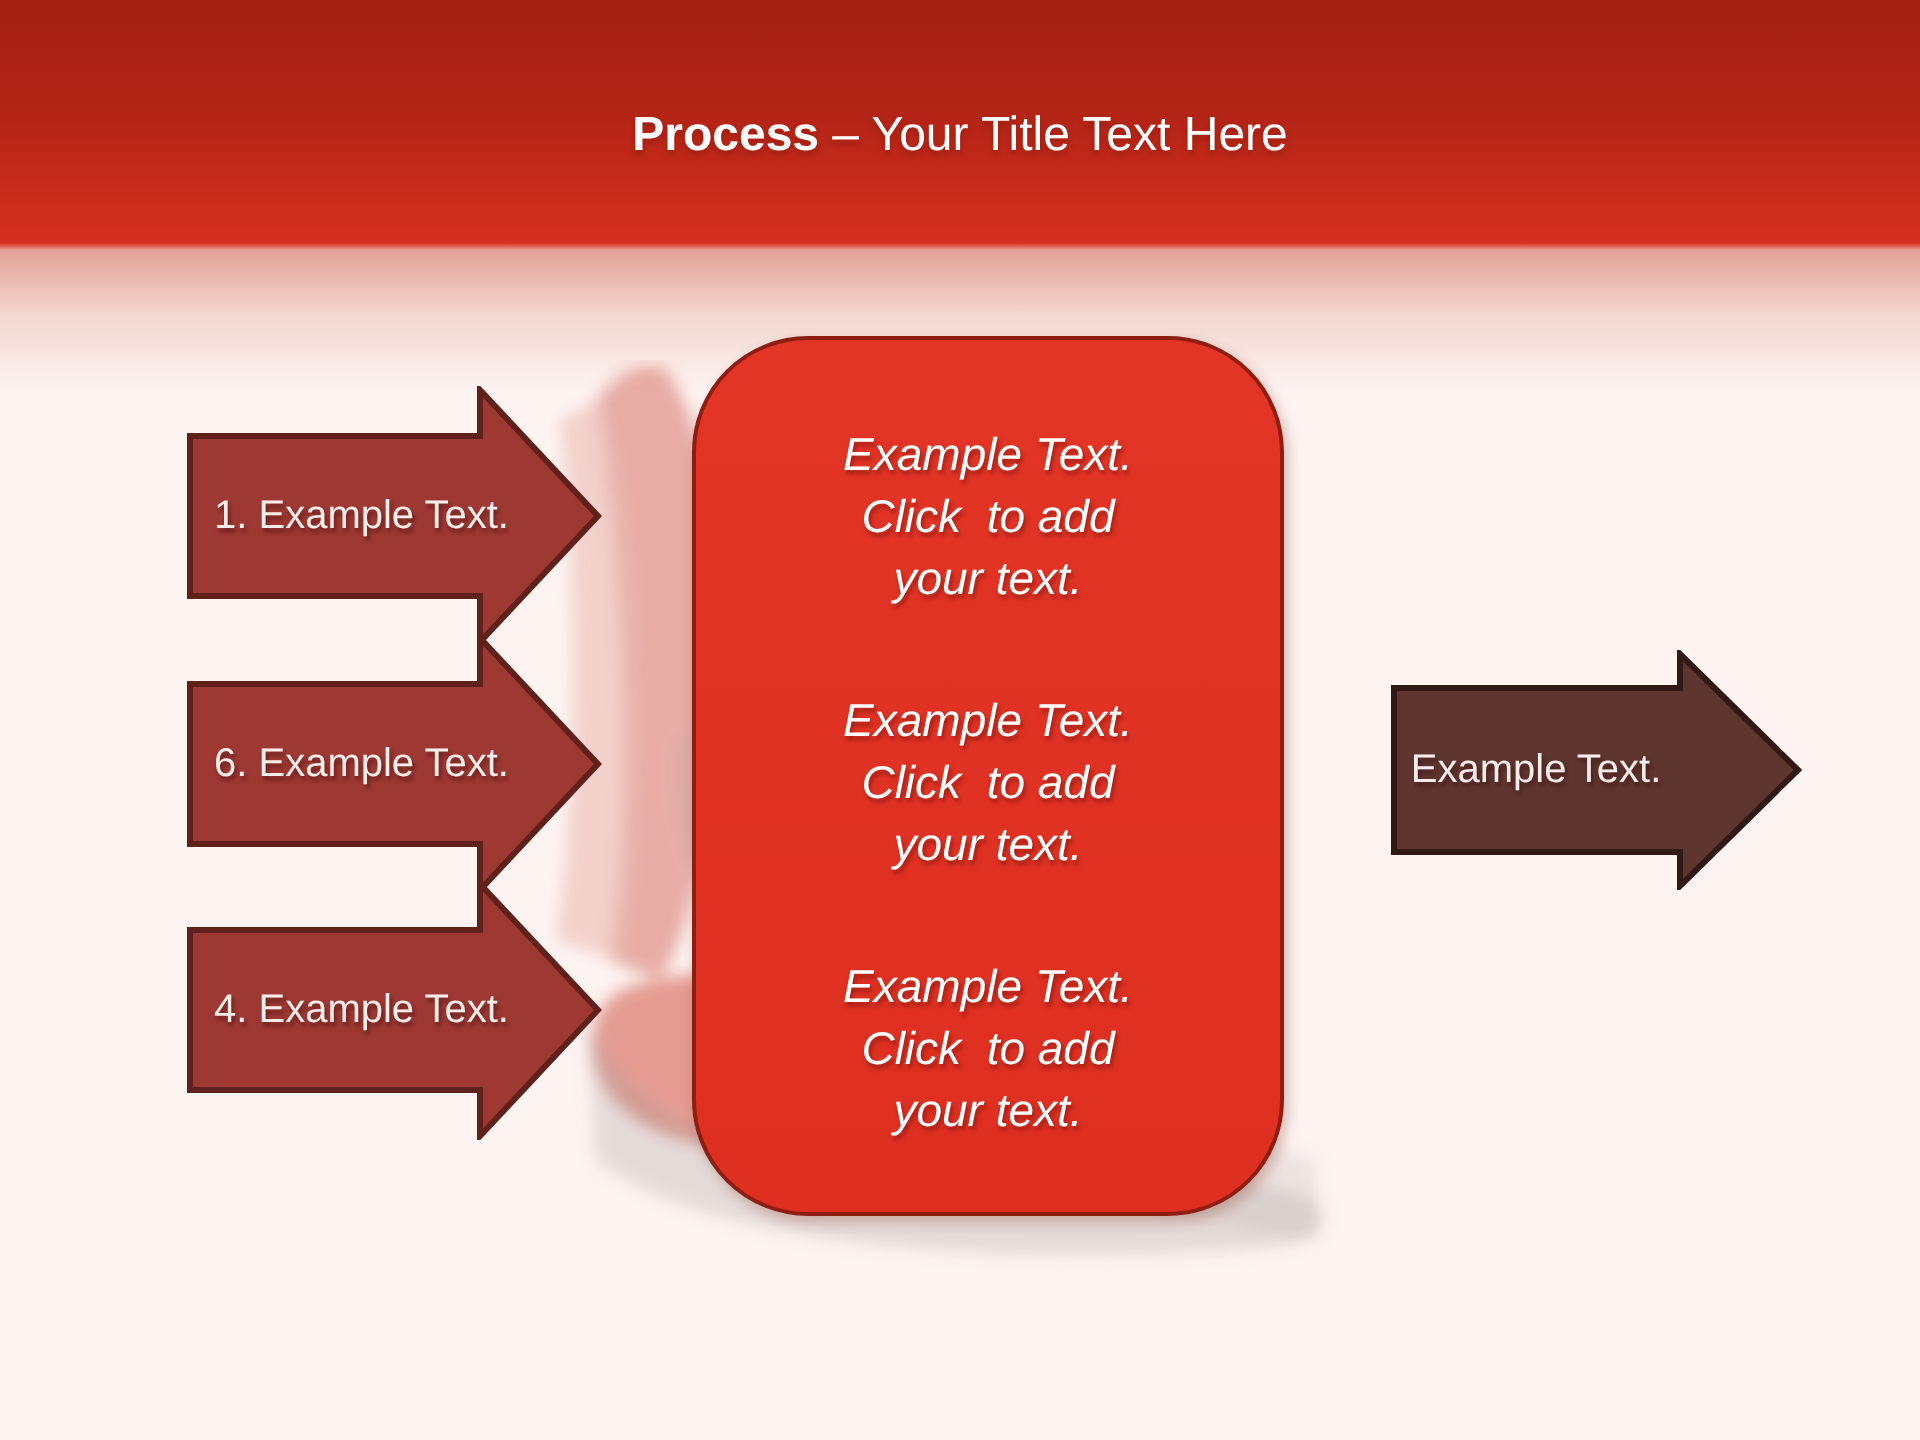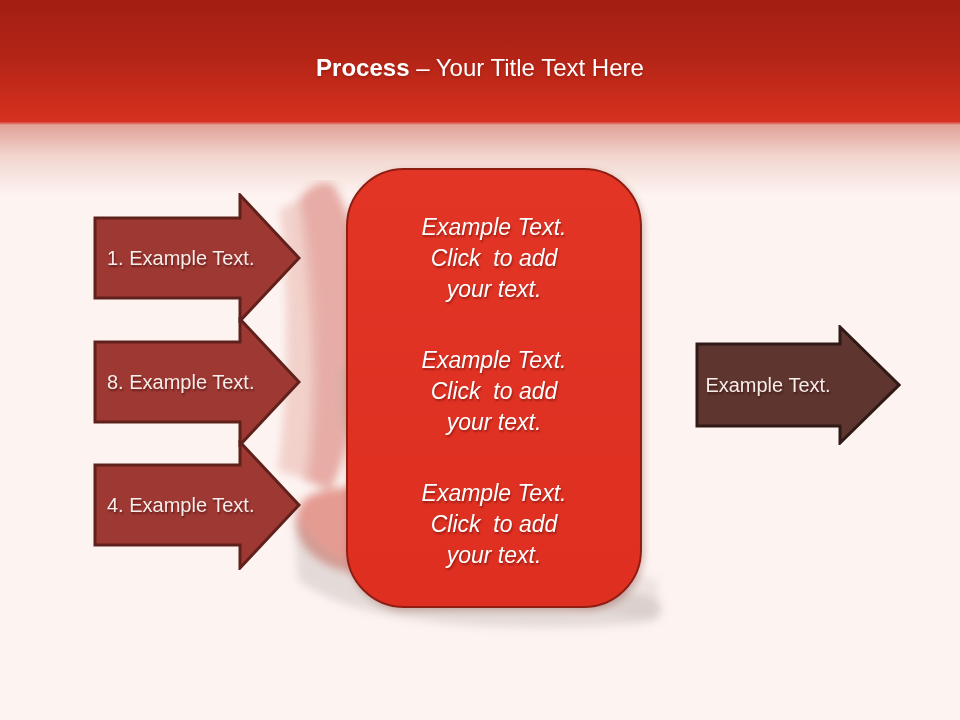--- a/index.html
+++ b/index.html
@@ -94,21 +94,21 @@
     <svg width="208" height="130" viewBox="0 0 208 130">
       <polygon points="2,25 147,25 147,2 206,65 147,128 147,105 2,105" fill="#9e3833" stroke="#60201b" stroke-width="3" stroke-linejoin="miter"></polygon>
     </svg>
     <span class="arrow-label">1. Example Text.</span>
   </div>
 
   <div class="arrow arrow-2">
     <svg width="208" height="130" viewBox="0 0 208 130">
       <polygon points="2,25 147,25 147,2 206,65 147,128 147,105 2,105" fill="#9e3833" stroke="#60201b" stroke-width="3" stroke-linejoin="miter"></polygon>
     </svg>
-    <span class="arrow-label">8. Example Text.</span>
+    <span class="arrow-label">6. Example Text.</span>
   </div>
 
   <div class="arrow arrow-3">
     <svg width="208" height="130" viewBox="0 0 208 130">
       <polygon points="2,25 147,25 147,2 206,65 147,128 147,105 2,105" fill="#9e3833" stroke="#60201b" stroke-width="3" stroke-linejoin="miter"></polygon>
     </svg>
     <span class="arrow-label">4. Example Text.</span>
   </div>
 
   <div class="center-box">

